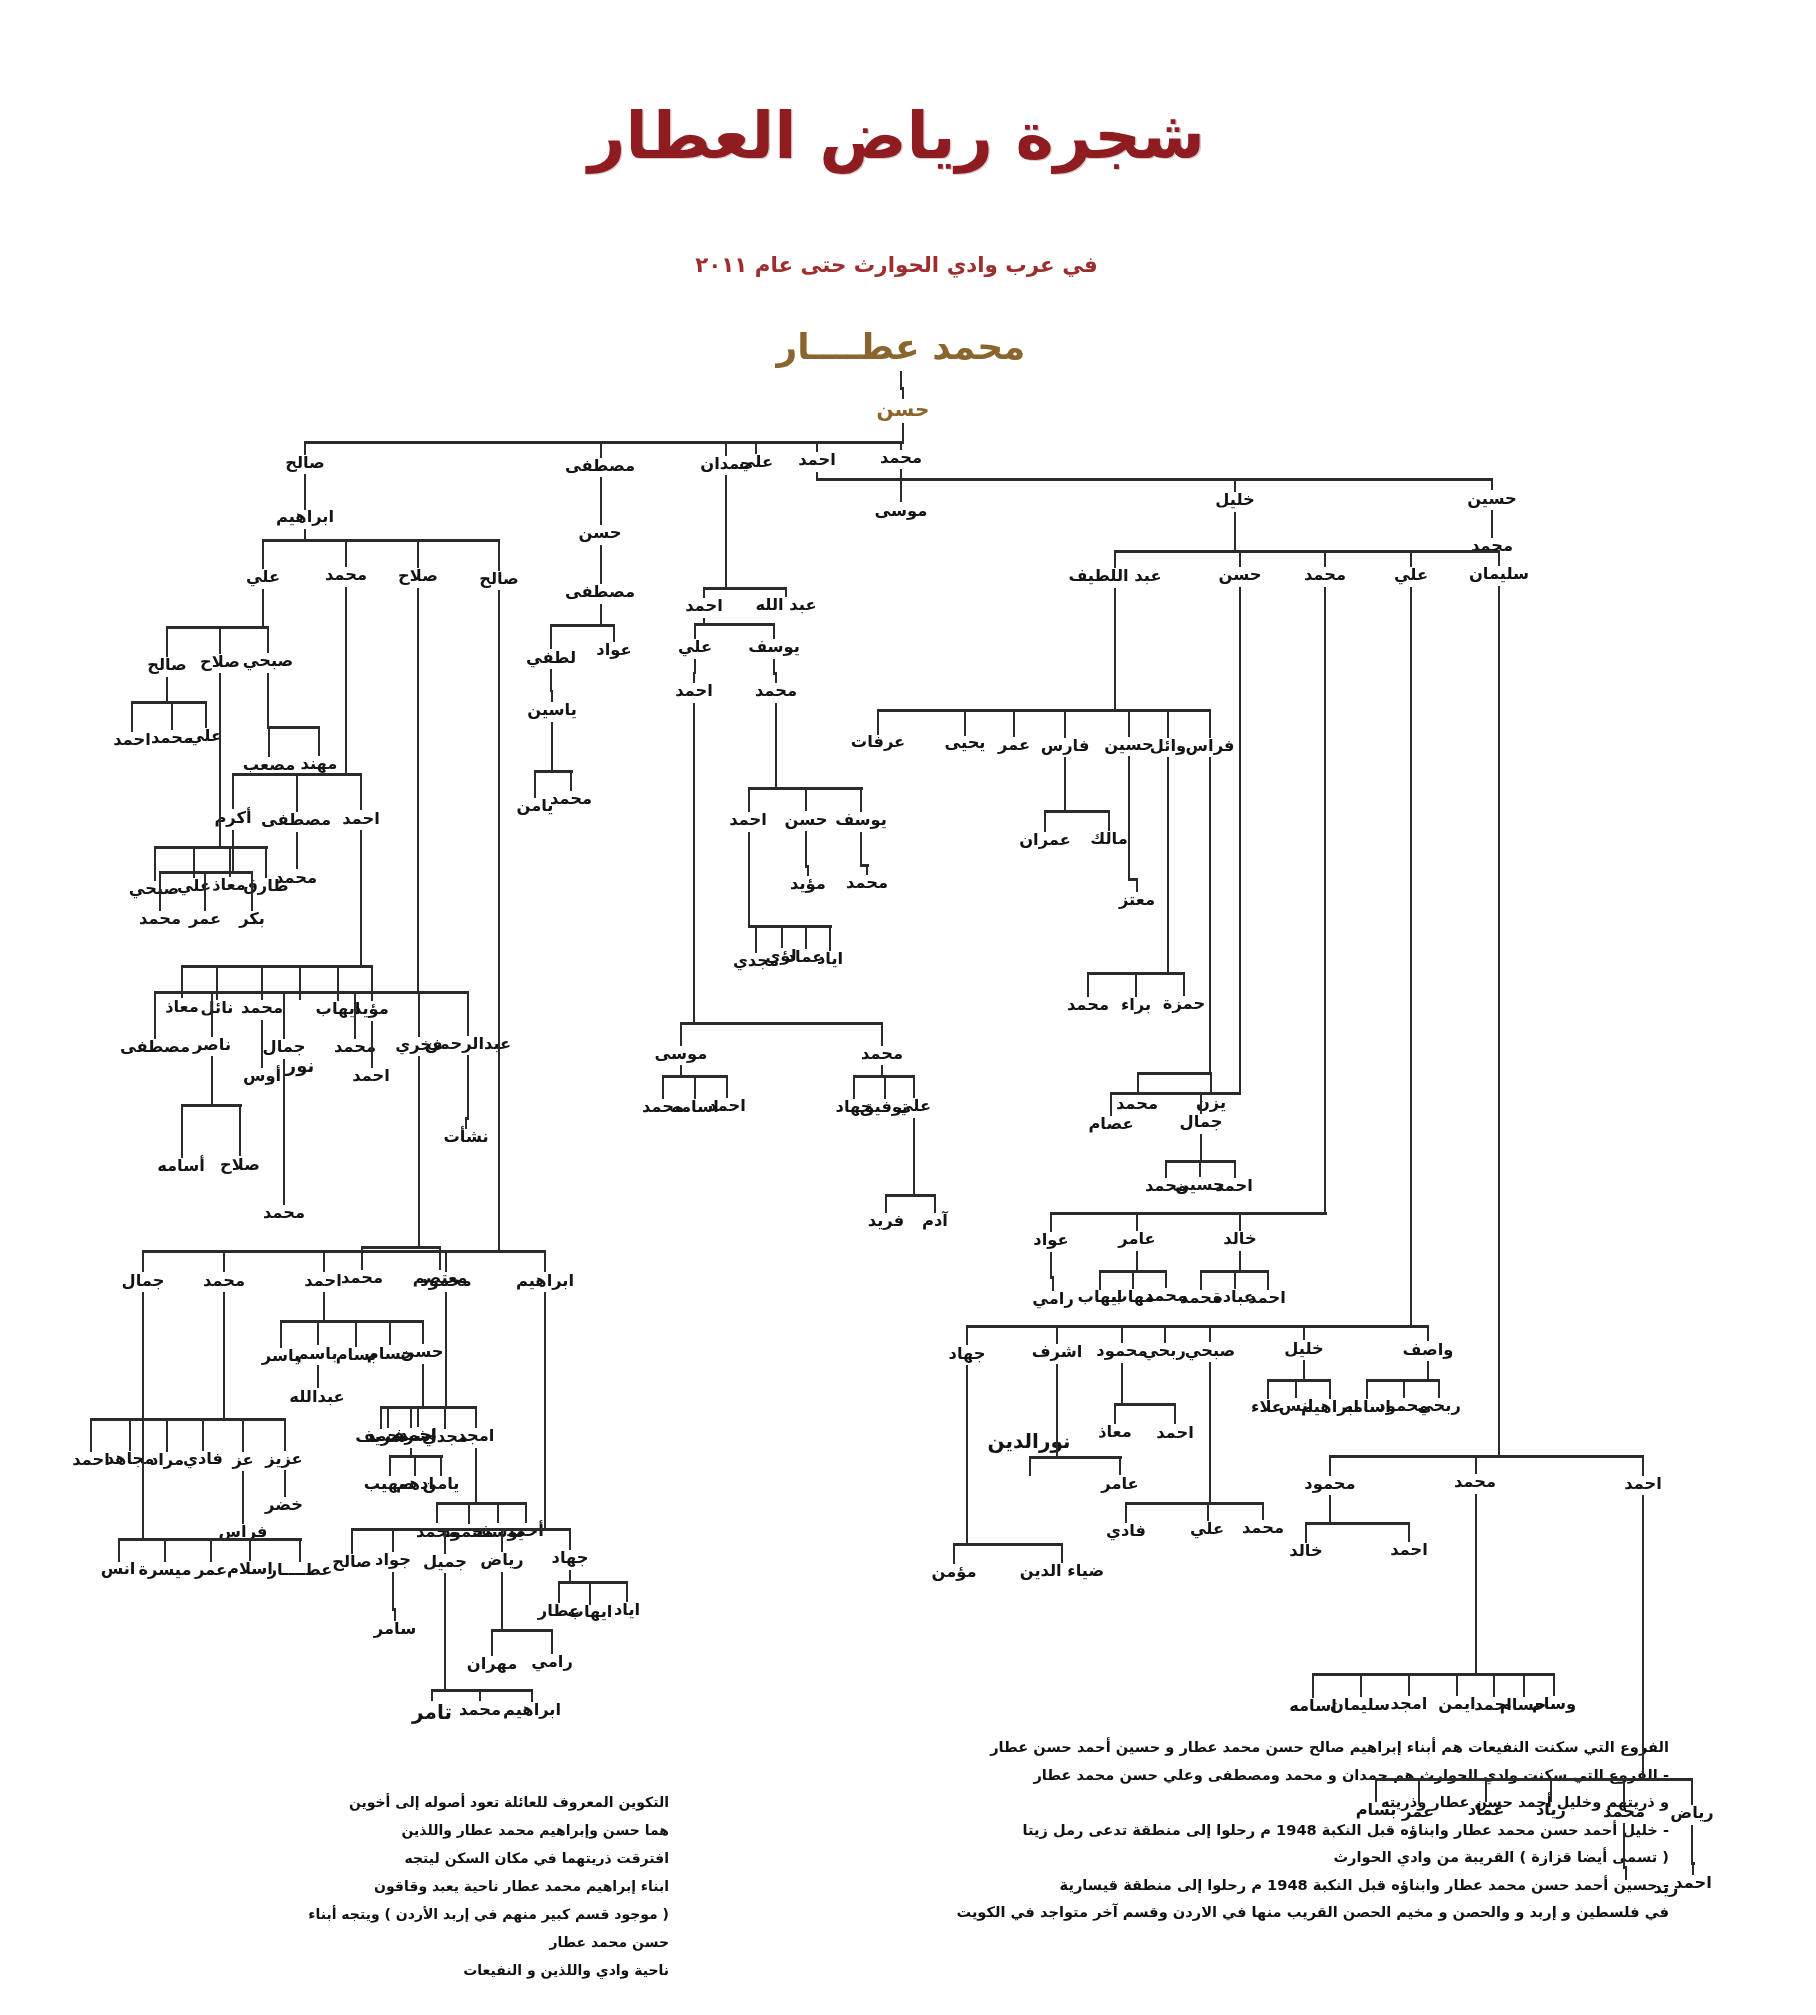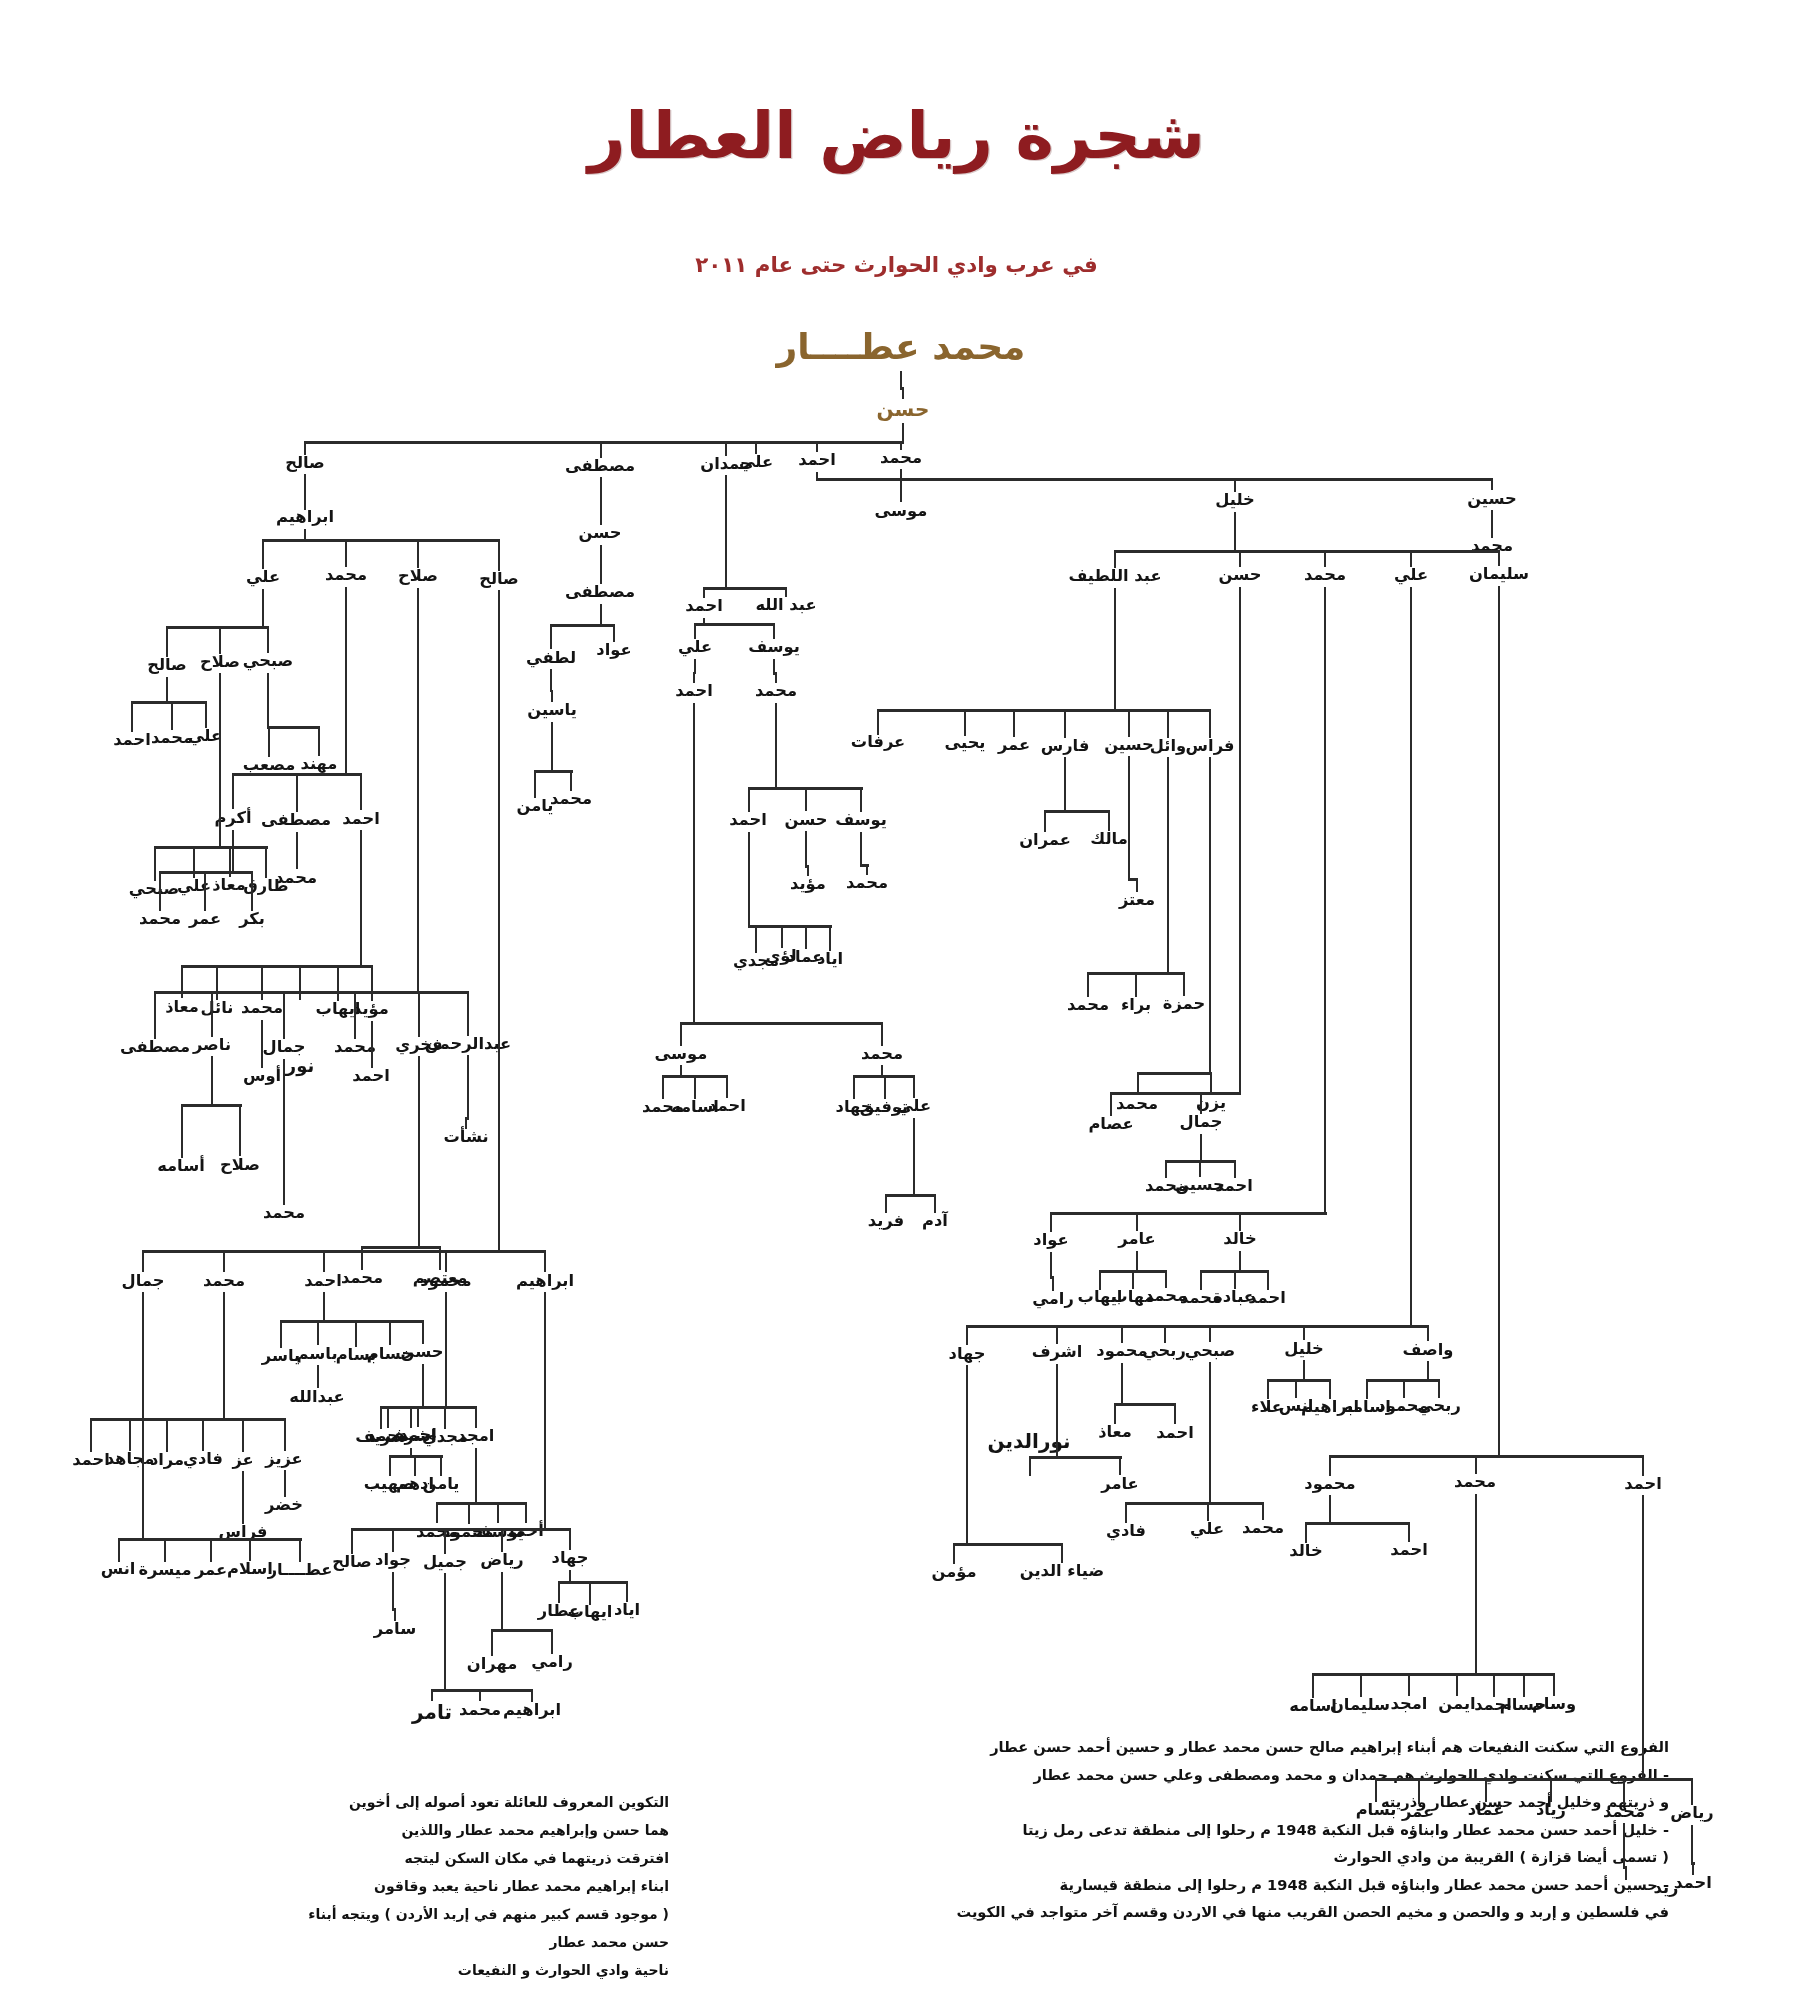--- a/index.html
+++ b/index.html
@@ -33,21 +33,21 @@
       <div>- حسين أحمد حسن محمد عطار وابناؤه قبل النكبة 1948 م رحلوا إلى منطقة قيسارية</div>
       <div>في فلسطين و إربد و والحصن و مخيم الحصن القريب منها في الاردن وقسم آخر متواجد في الكويت</div>
     </div>
   <div class="notes notes-left">
       <div>التكوين المعروف للعائلة تعود أصوله إلى أخوين</div>
       <div>هما حسن وإبراهيم محمد عطار واللذين</div>
       <div>افترقت ذريتهما في مكان السكن ليتجه</div>
       <div>ابناء إبراهيم محمد عطار ناحية يعبد وقاقون</div>
       <div>( موجود قسم كبير منهم في إربد الأردن ) ويتجه أبناء</div>
       <div>حسن محمد عطار</div>
-      <div>ناحية وادي الحوارث و النفيعات</div>
+      <div>ناحية وادي واللذين و النفيعات</div>
     </div>
 <span class="node" style="left: 901px; top: 326px; font-size: 36px; color: rgb(138, 101, 46);">محمد عطــــار</span>
     <span class="node" style="left: 903px; top: 398px; font-size: 20px; color: rgb(138, 101, 46);">حسن</span>
     <span class="node" style="left: 305px; top: 454px; font-size: 16.3px;">صالح</span>
     <span class="node" style="left: 600px; top: 457px; font-size: 16.3px;">مصطفى</span>
     <span class="node" style="left: 726px; top: 455px; font-size: 16.3px;">حمدان</span>
     <span class="node" style="left: 756px; top: 453px; font-size: 16.3px;">علي</span>
     <span class="node" style="left: 817px; top: 451px; font-size: 16.3px;">احمد</span>
     <span class="node" style="left: 901px; top: 449px; font-size: 16.3px;">محمد</span>
     <span class="node" style="left: 901px; top: 502px; font-size: 16.3px;">موسى</span>

